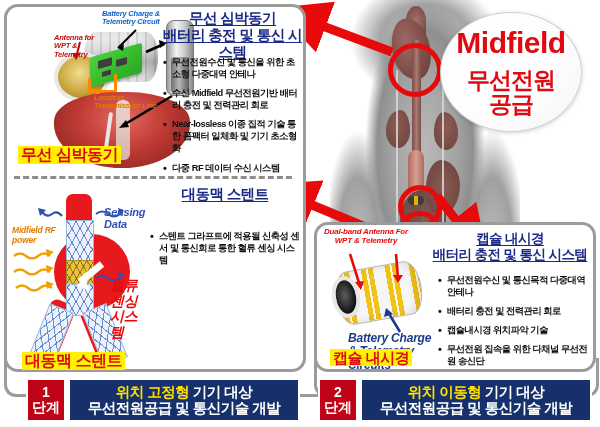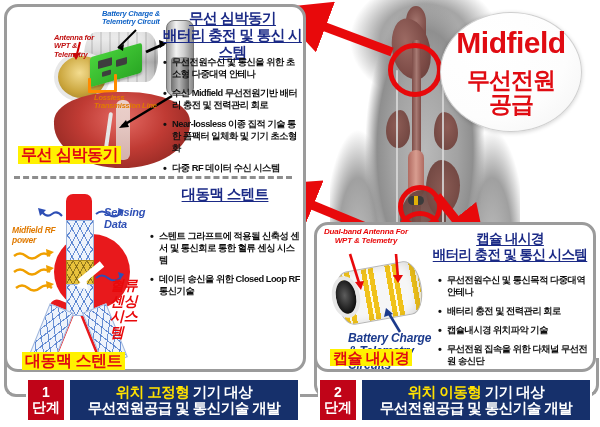--- a/index.html
+++ b/index.html
@@ -372,21 +372,20 @@
   </div>
 
   <div class="hl" style="left:22px;top:352px;font-size:16px;">대동맥 스텐트</div>
 
   <div class="heading" style="left:150px;top:186px;width:150px;font-size:14.5px;">
     <u>대동맥 스텐트</u><br>
   </div>
   <div class="bullets" style="left:150px;top:230px;width:150px;font-size:9.3px;">
     <ul>
       <li>스텐트 그라프트에 적용될 신축성 센서 및 통신회로 통한 혈류 센싱 시스템</li>
-      <li>데이터 송신을 위한 Closed Loop RF 통신기술</li>
     </ul>
   </div>
 
   <div class="panel" id="right-panel"></div>
 
   <div class="illus" style="left:318px;top:228px;width:118px;height:140px;">
     <div class="cap-body"></div>
     <div class="cap-lens"></div>
     <svg style="position:absolute;left:0;top:0;width:118px;height:140px;">
       <line x1="32" y1="26" x2="42" y2="58" stroke="#e8090b" stroke-width="2.6"></line>

